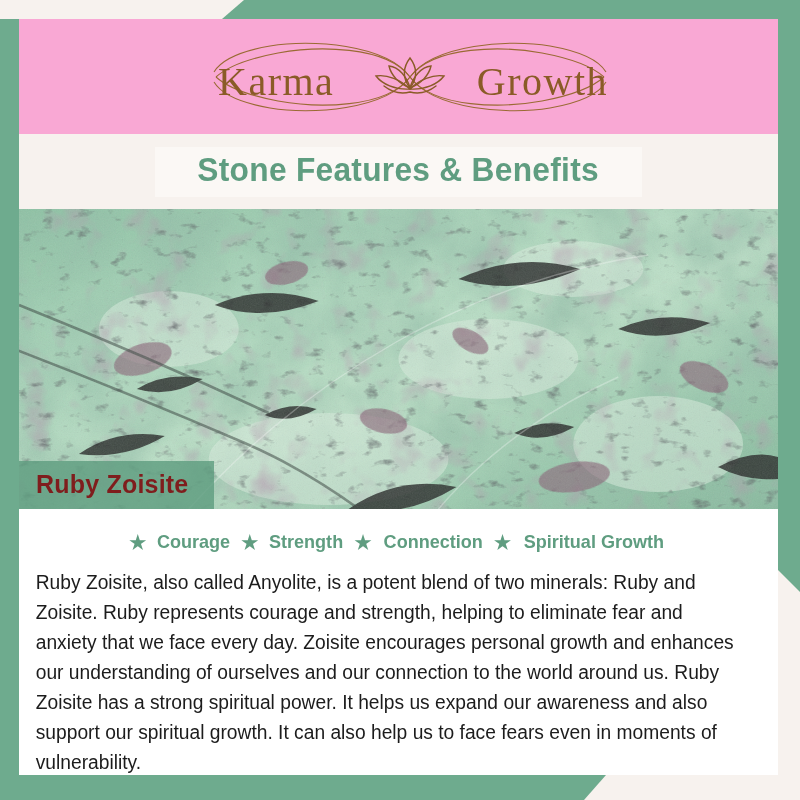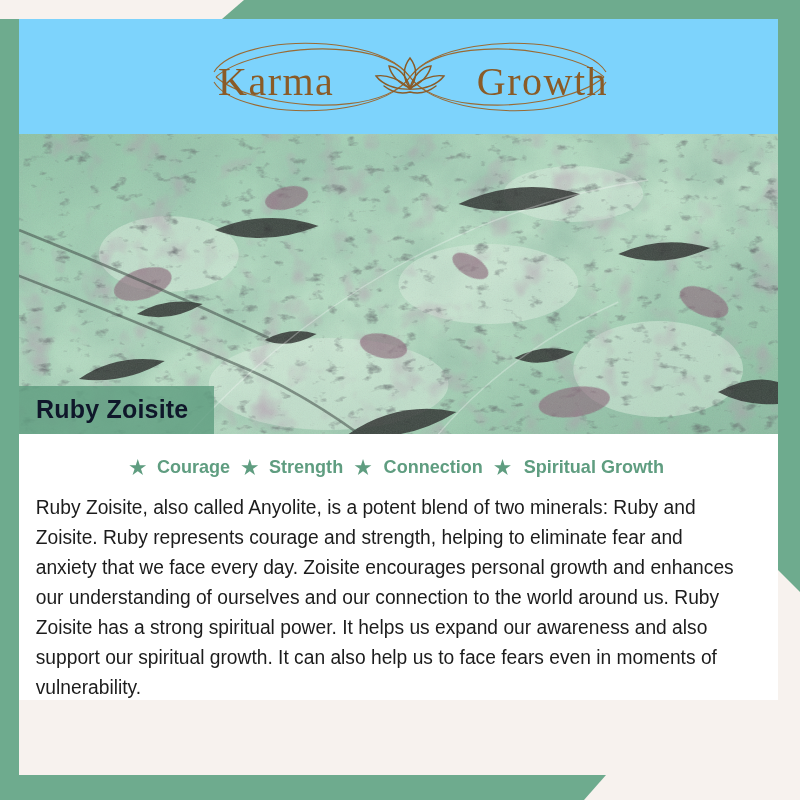--- a/index.html
+++ b/index.html
@@ -70,21 +70,21 @@
     overflow: hidden;
   }
 
   
   .brand {
     position: relative;
     height: 115px;
     display: flex;
     align-items: center;
     justify-content: center;
-    background: #7dd3fc;
+    background: #f9a8d4;
     padding-left: 23px;
   }
   .brand-inner {
     position: relative;
     width: 440px;
     height: 82px;
     display: flex;
     align-items: center;
     justify-content: center;
   }
@@ -138,21 +138,21 @@
     overflow: hidden;
     background: #7fb99a;
   }
   .photo svg { display: block; width: 100%; height: 100%; }
 
   .stone-label {
     position: absolute;
     left: 0;
     bottom: 0;
     background: rgba(95,157,128,0.82);
-    color: #0f172a;
+    color: #7f1d1d;
     font-family: "Liberation Sans", sans-serif;
     font-weight: 700;
     font-size: 25px;
     letter-spacing: 0.2px;
     padding: 9px 26px 10px 17px;
     z-index: 3;
   }
 
   
   .body-panel {
@@ -228,20 +228,25 @@
             <path d="M220 53 C 205 54, 192 48, 186 40 C 197 38, 211 44, 220 53 Z"></path>
             <path d="M220 53 C 235 54, 248 48, 254 40 C 243 38, 229 44, 220 53 Z"></path>
             <path d="M194 50 C 203 57, 212 58, 220 56 C 228 58, 237 57, 246 50"></path>
           </g>
         </svg>
         <span class="brand-word left">Karma</span>
         <span class="brand-word right">Growth</span>
       </div>
     </div>
 
+    <div class="heading-wrap">
+      <div class="heading-plate">
+        <div class="section-heading">Stone Features &amp; Benefits</div>
+      </div>
+    </div>
 
     <div class="photo">
       <svg viewBox="0 0 760 300" preserveAspectRatio="none">
         <defs>
           <linearGradient id="gbase" x1="0" y1="0" x2="1" y2="1">
             <stop offset="0%" stop-color="#8dc3a4"></stop>
             <stop offset="28%" stop-color="#a9d4ba"></stop>
             <stop offset="55%" stop-color="#bde0c8"></stop>
             <stop offset="78%" stop-color="#9ccbaf"></stop>
             <stop offset="100%" stop-color="#83b89a"></stop>

